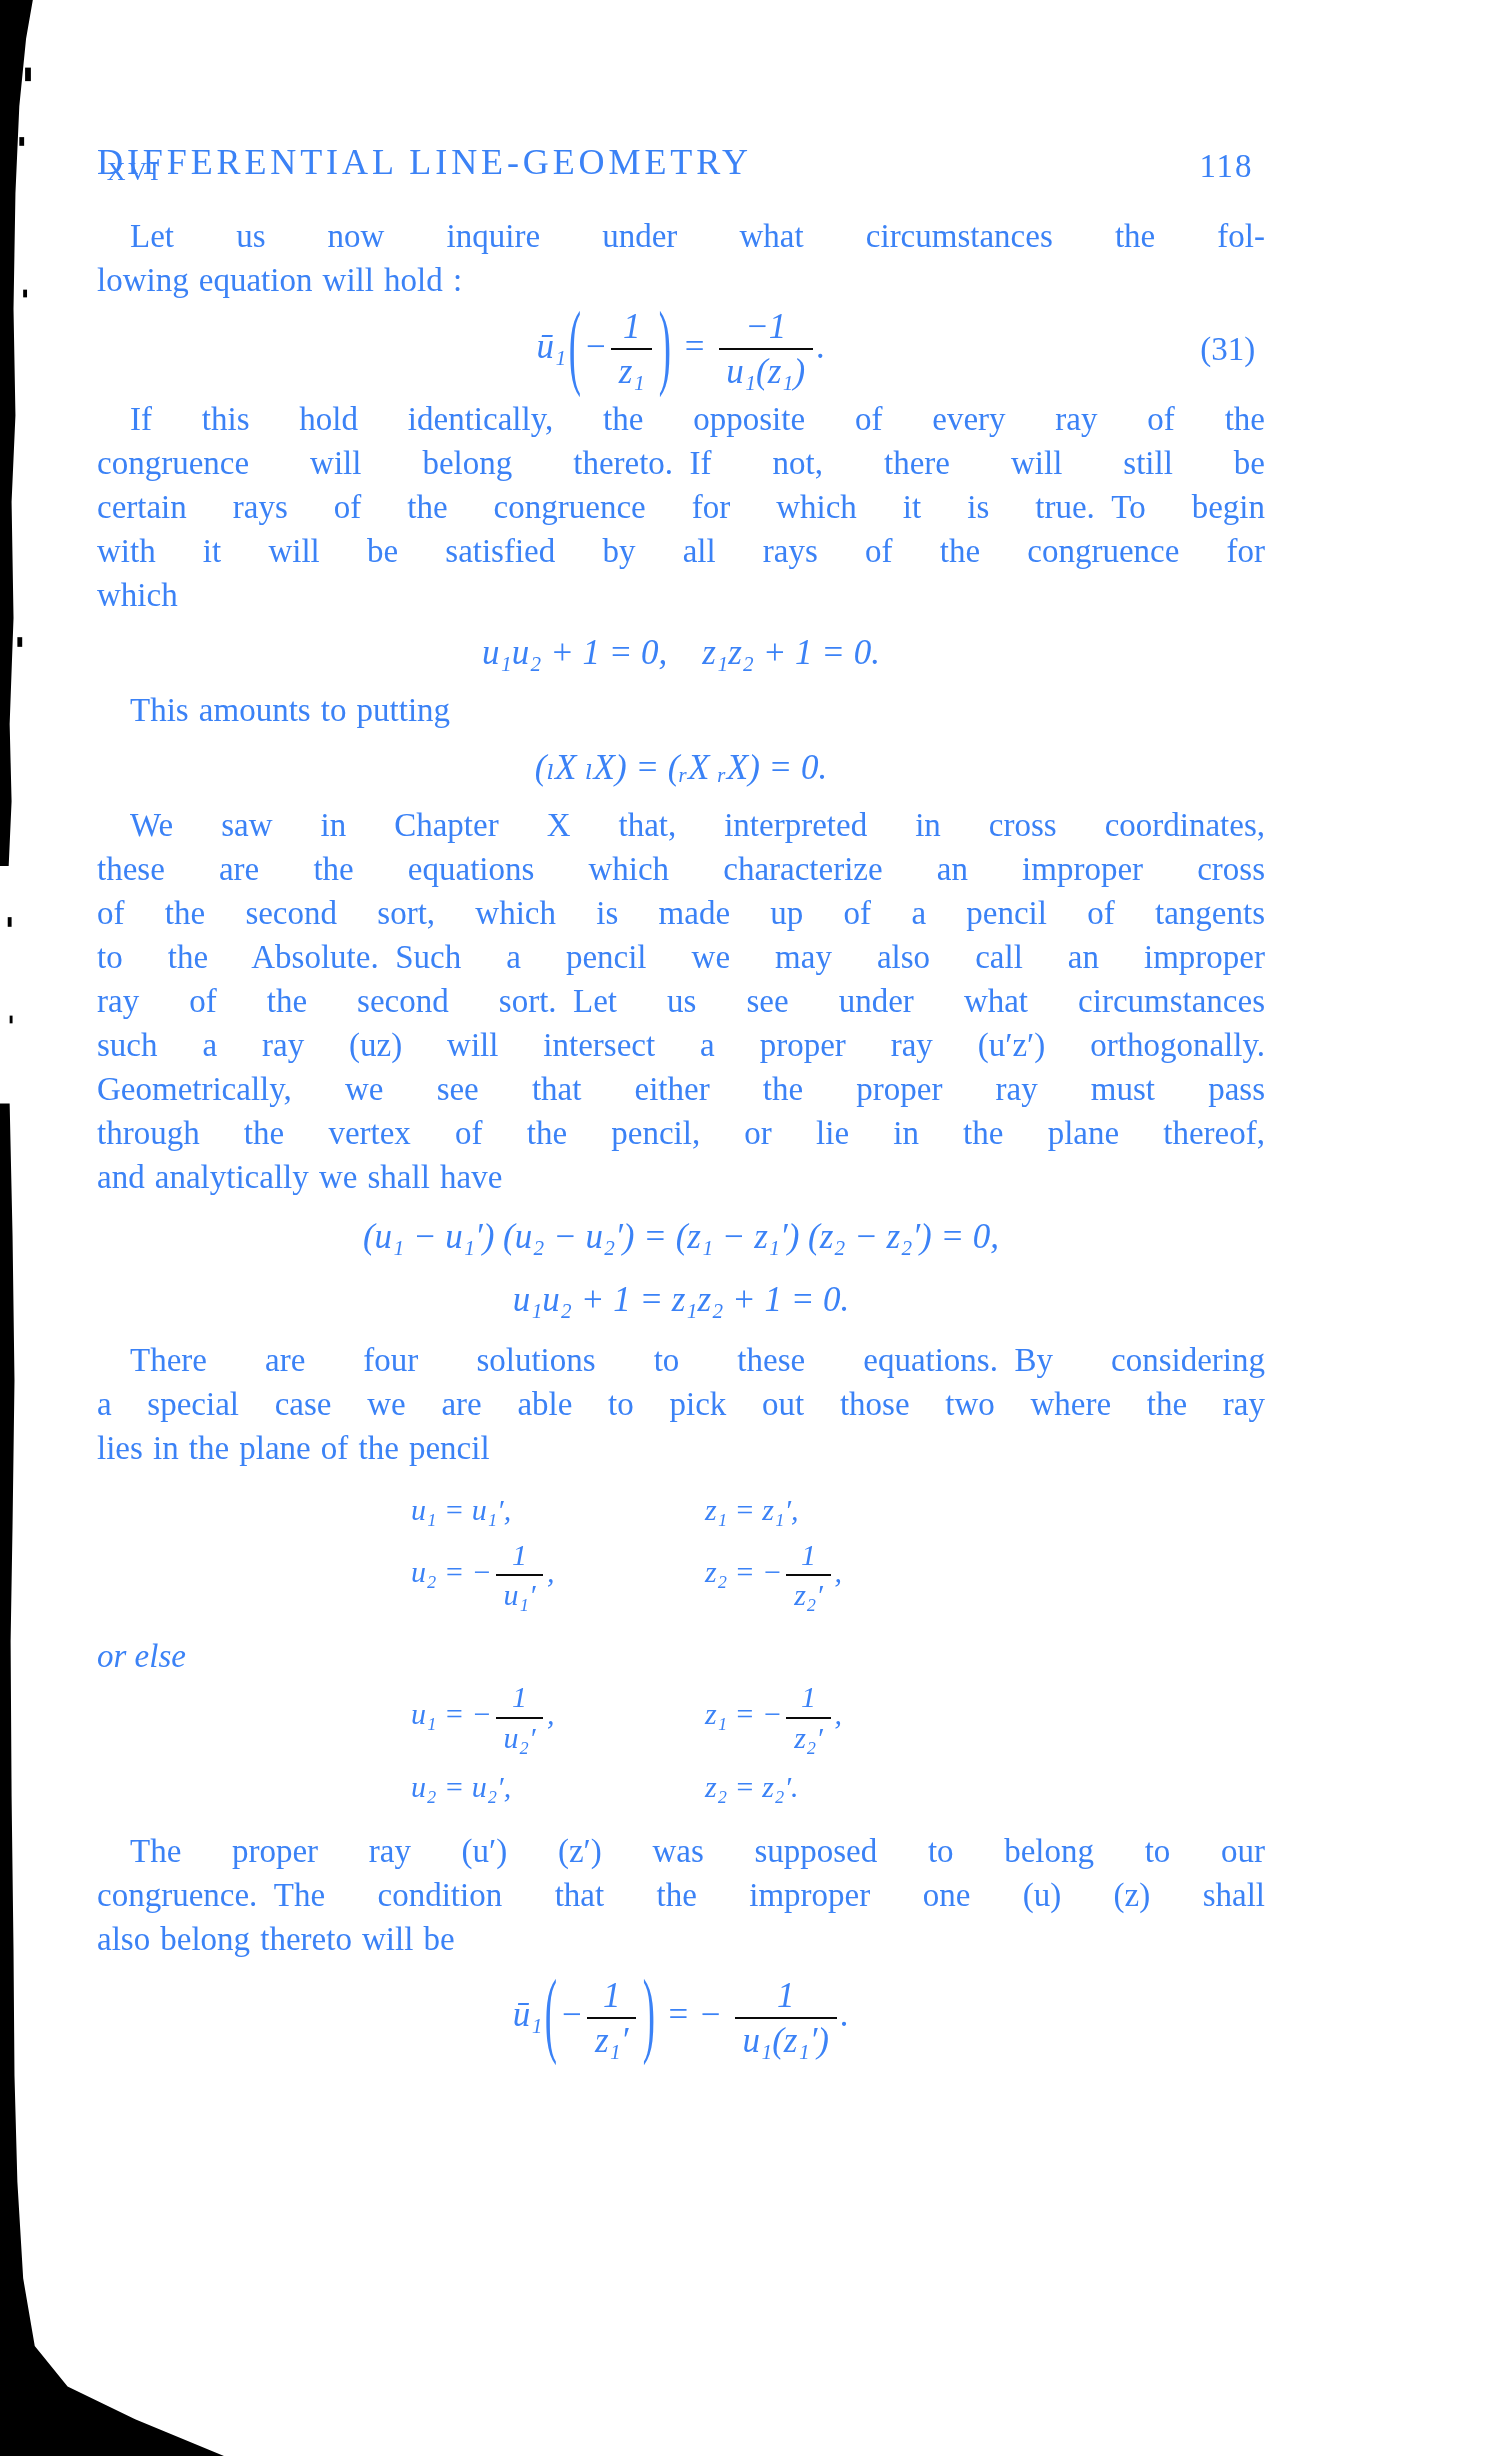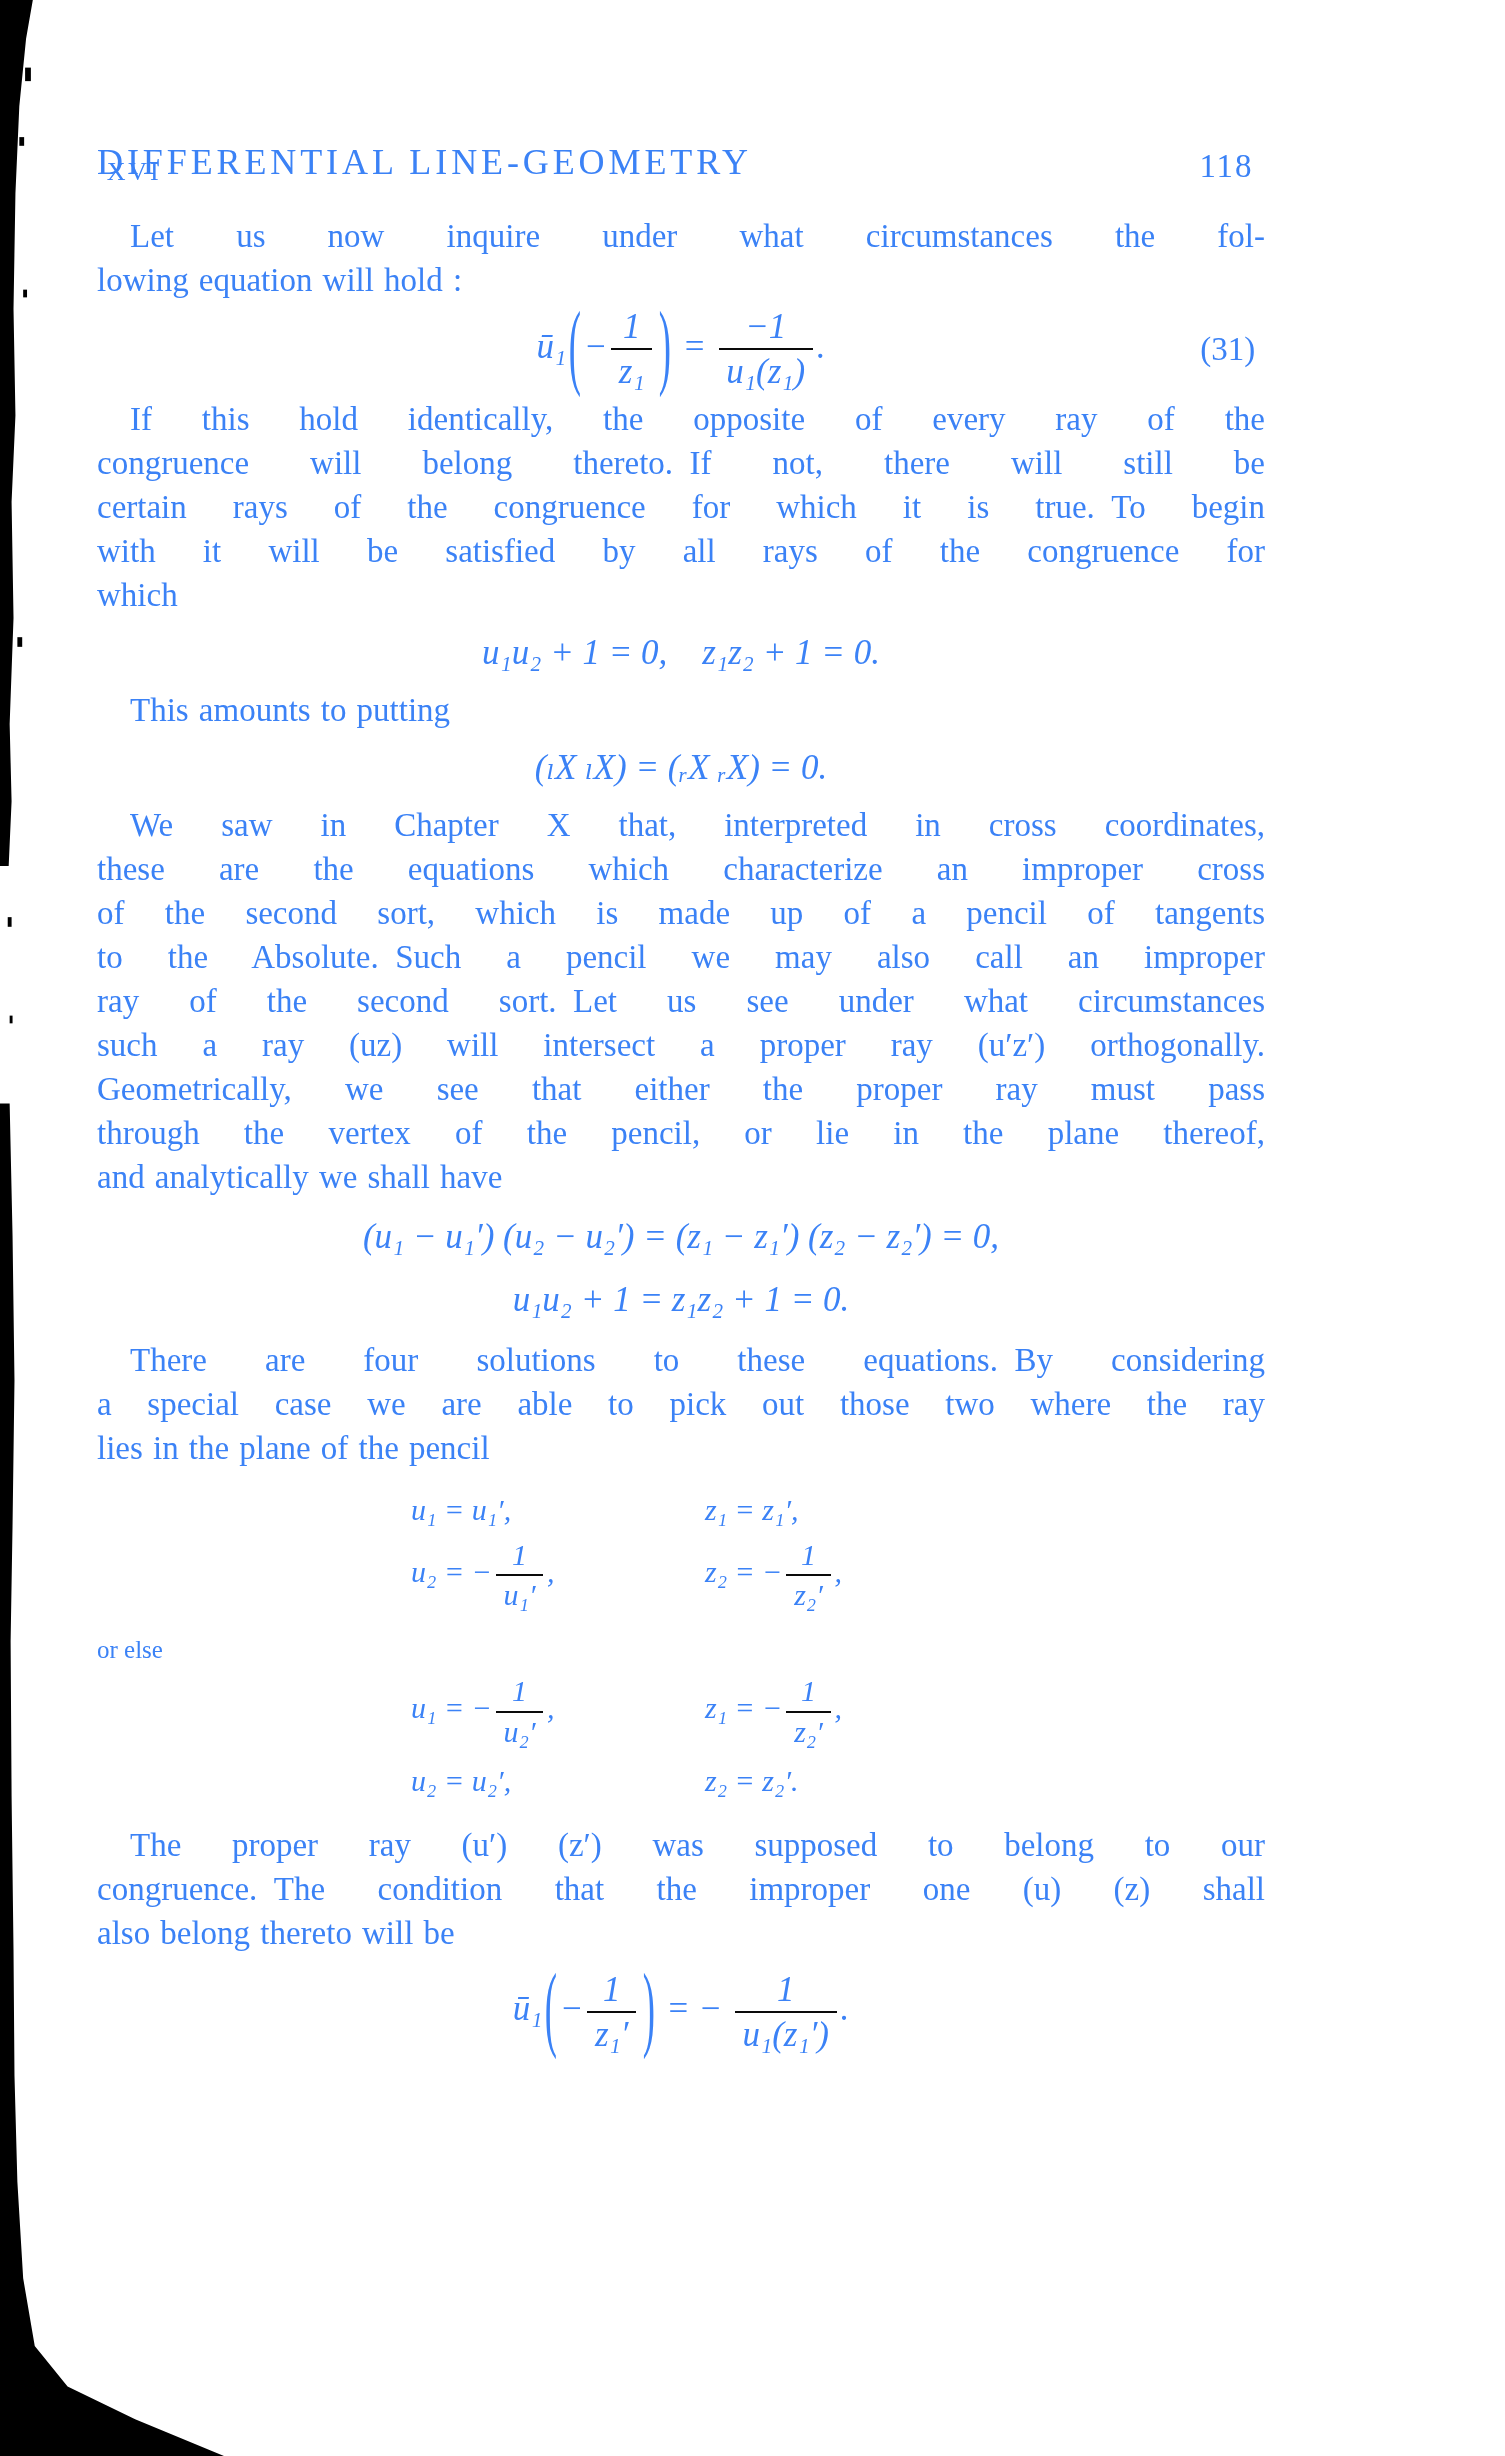--- a/index.html
+++ b/index.html
@@ -31,21 +31,21 @@
   .frac .num { display:block; padding:0 7.7px 2.9px; }
   .frac .den { display:block; border-top:2.4px solid #0a0a0a; padding:2.9px 7.7px 0; }
   .bigparen { display:inline-block; transform:scaleY(2.7) scaleX(1.05); vertical-align:middle;
               position:relative; top:-2.9px; margin:0 2.9px; font-style:normal; }
   .eqlabel { position:absolute; right:9.7px; top:50%; transform:translateY(-50%); font-style:normal; font-size:33px; }
   .tall { margin:5.8px 0; }
 
   
   .eqrow { display:flex; padding-left:314px; font-size:30px; line-height:50px; margin:3.9px 0; }
   .eqrow .cell { width:294px; text-align:left; }
-  .orelse { font-size:25px; line-height:44px; margin-top:16px; }
+  .orelse { font-size:33px; line-height:44px; margin-top:22px;font-style:italic; }
   .mt8 { margin-top:7.7px; } .mt14 { margin-top:13.5px; } .mt16 { margin-top:15.4px; } .mt18 { margin-top:17.4px; }
 </style>
 </head>
 <body>
 
 <div class="page">
 
   <svg class="edge-svg" viewBox="0 0 260 2544" aria-hidden="true">
     <path fill="#000" d="M0,0 L34,0 L27,40 L20,110 L16,200 L14,320 L16,430 L12,520 L14,640 L10,750 L12,830 L9,897 L0,897 Z"></path>
     <path fill="#000" d="M0,1143 L10,1143 L13,1280 L15,1430 L13,1580 L11,1700 L12,1860 L14,2020 L15,2150 L18,2260 L24,2360 L36,2430 L70,2472 L140,2506 L232,2544 L0,2544 Z"></path>

